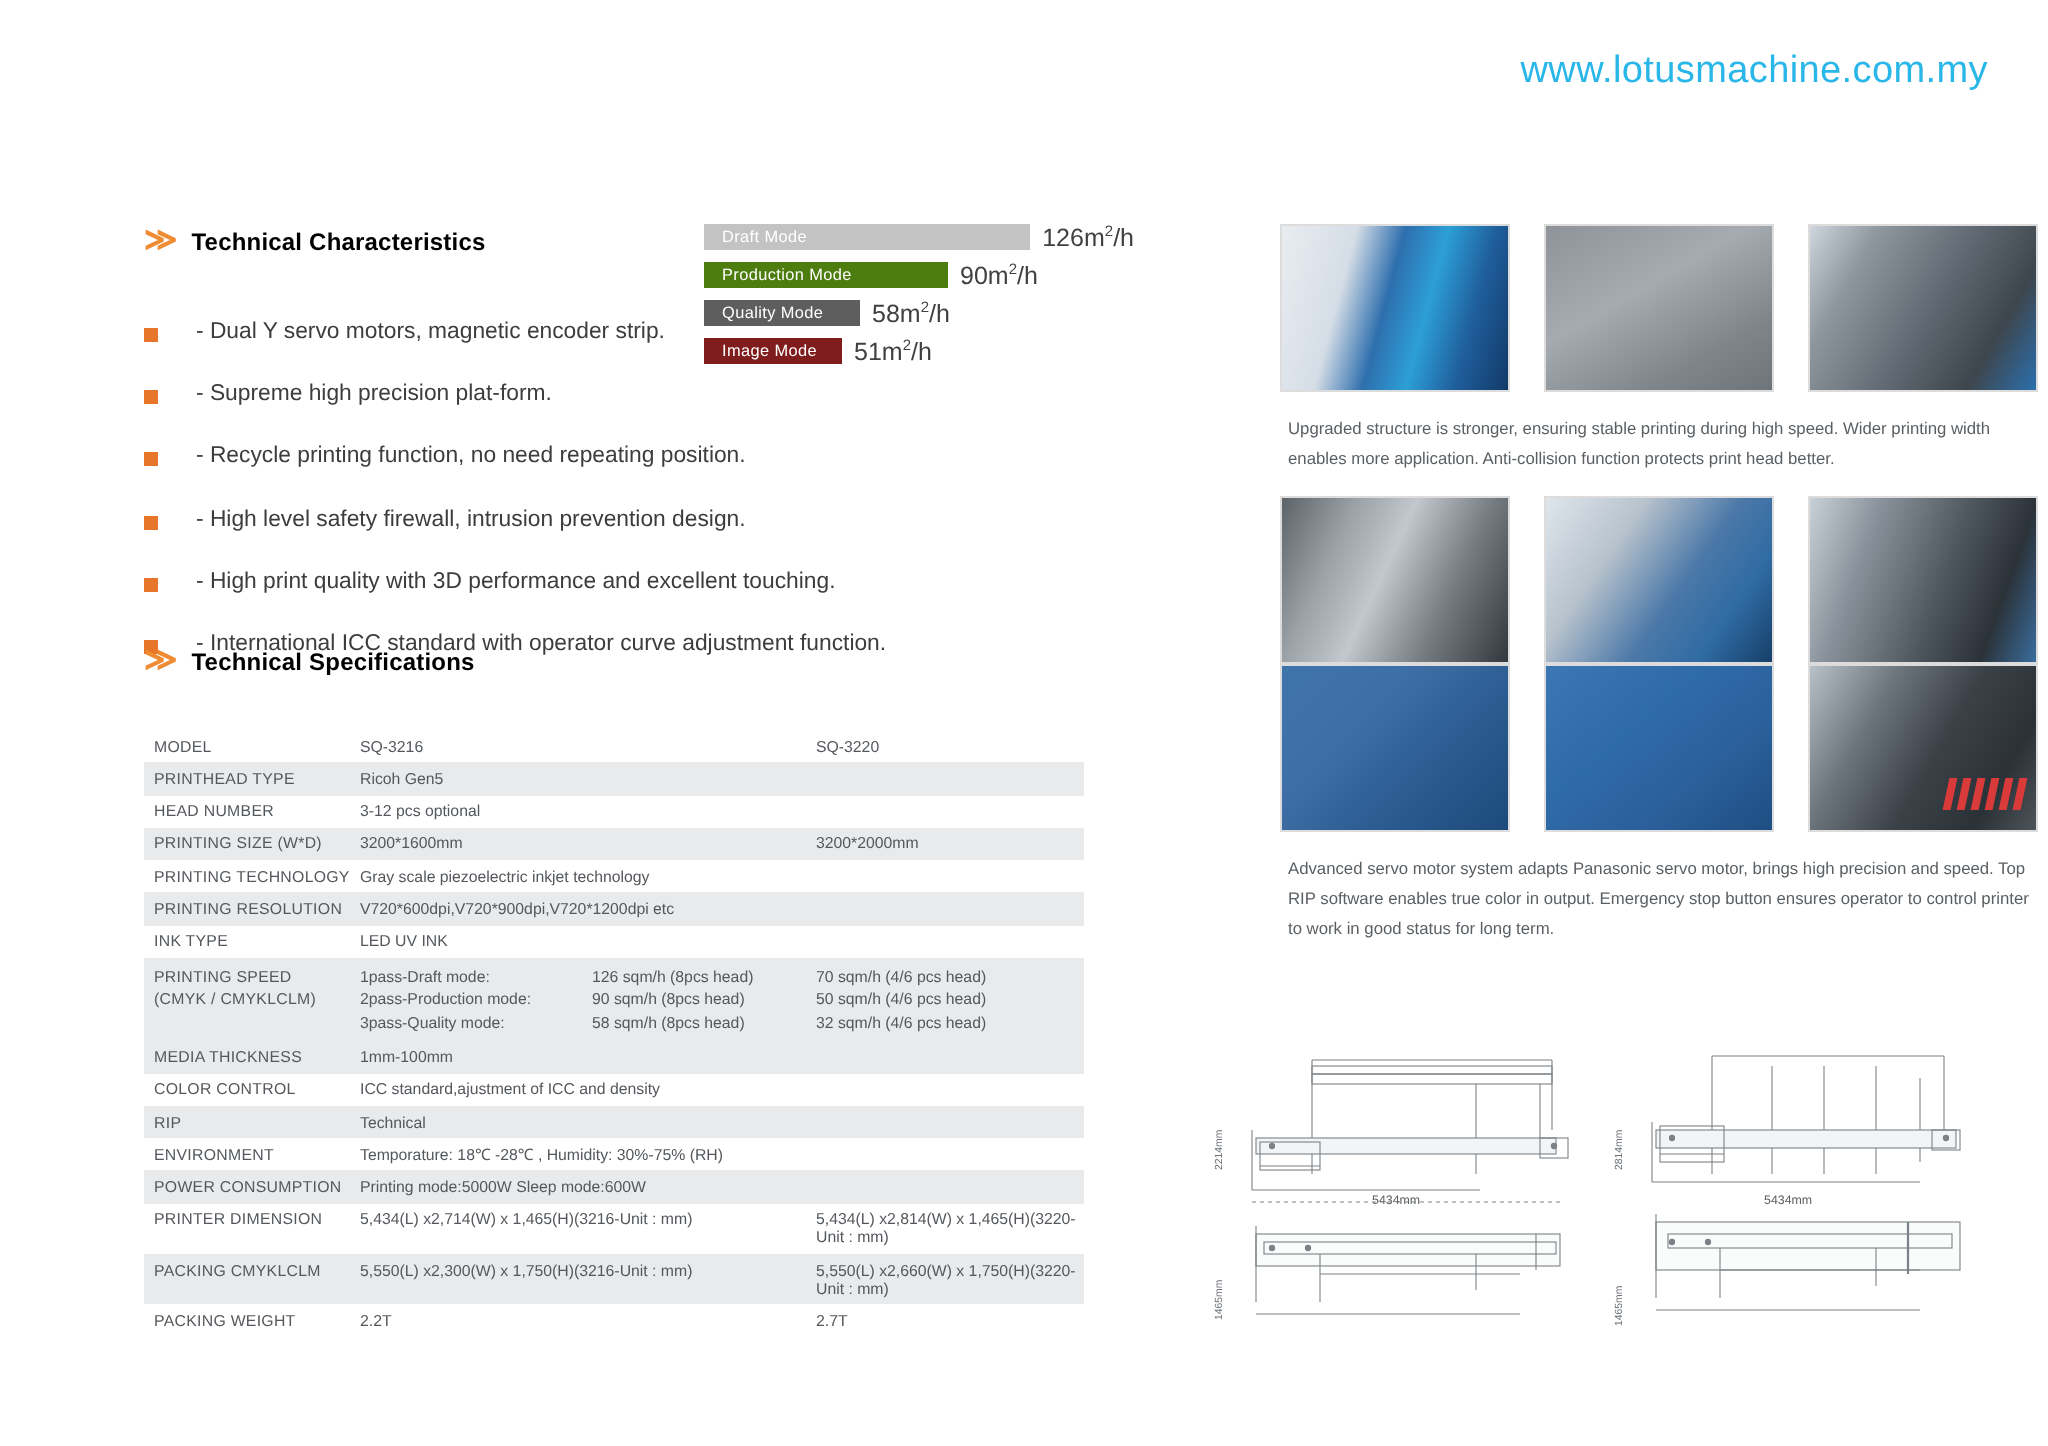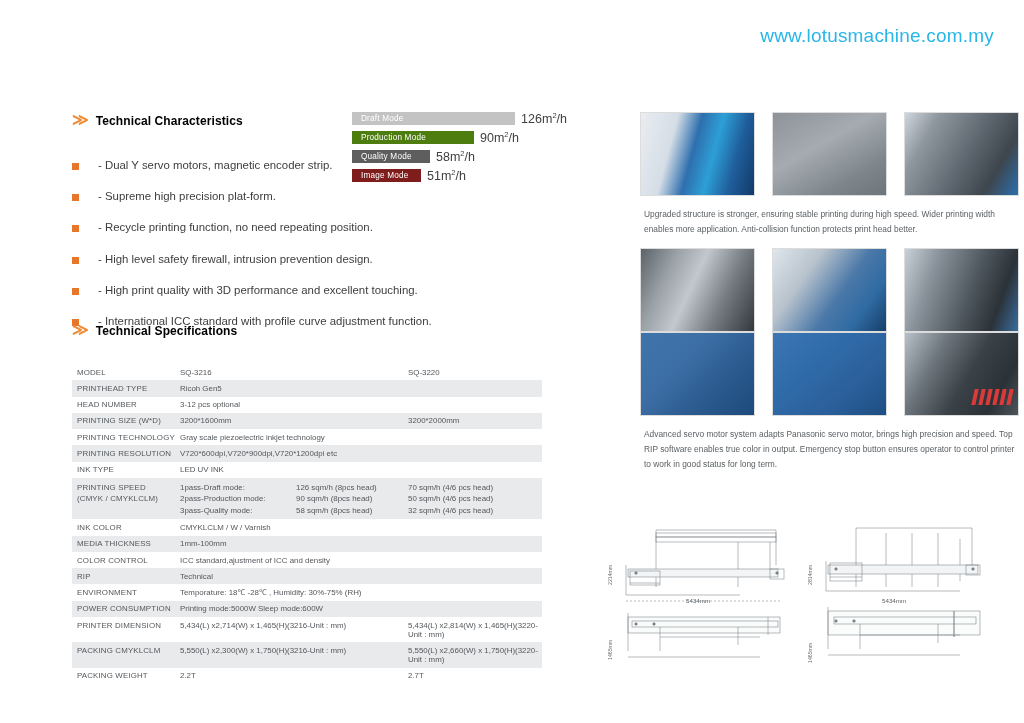--- a/index.html
+++ b/index.html
@@ -117,21 +117,21 @@
       <div class="feat-row">
         <span class="bullet"></span>
         <span class="feat-text">- High level safety firewall, intrusion prevention design.</span>
       </div>
       <div class="feat-row">
         <span class="bullet"></span>
         <span class="feat-text">- High print quality with 3D performance and excellent touching.</span>
       </div>
       <div class="feat-row">
         <span class="bullet"></span>
-        <span class="feat-text">- International ICC standard with profile curve adjustment function.</span>
+        <span class="feat-text">- International ICC standard with operator curve adjustment function.</span>
       </div>
     </div>
   </div>
 
   <div class="chart">
     <div class="bar-row">
       <div class="bar" id="bar0" style="width: 172px; background: rgb(195, 195, 195);">Draft Mode</div>
       <div class="bar-val">
         <span>126</span><span>m</span><sup>2</sup><span>/h</span>
       </div>
@@ -212,25 +212,20 @@
             <td class="c-v2">
               <span class="sub-line">126 sqm/h (8pcs head)</span>
               <span class="sub-line">90 sqm/h (8pcs head)</span>
               <span class="sub-line">58 sqm/h (8pcs head)</span>
             </td>
             <td class="c-v3">
               <span class="sub-line">70 sqm/h (4/6 pcs head)</span>
               <span class="sub-line">50 sqm/h (4/6 pcs head)</span>
               <span class="sub-line">32 sqm/h (4/6 pcs head)</span>
             </td>
-          </tr>
-          <tr>
-            <td class="c-label">INK COLOR</td>
-            <td class="c-v1 span3" colspan="2">CMYKLCLM / W / Varnish</td>
-            <td class="c-v3"></td>
           </tr>
           <tr class="alt">
             <td class="c-label">MEDIA THICKNESS</td>
             <td class="c-v1 span3" colspan="2">1mm-100mm</td>
             <td class="c-v3"></td>
           </tr>
           <tr>
             <td class="c-label">COLOR CONTROL</td>
             <td class="c-v1 span3" colspan="2">ICC standard,ajustment of ICC and density</td>
             <td class="c-v3"></td>

